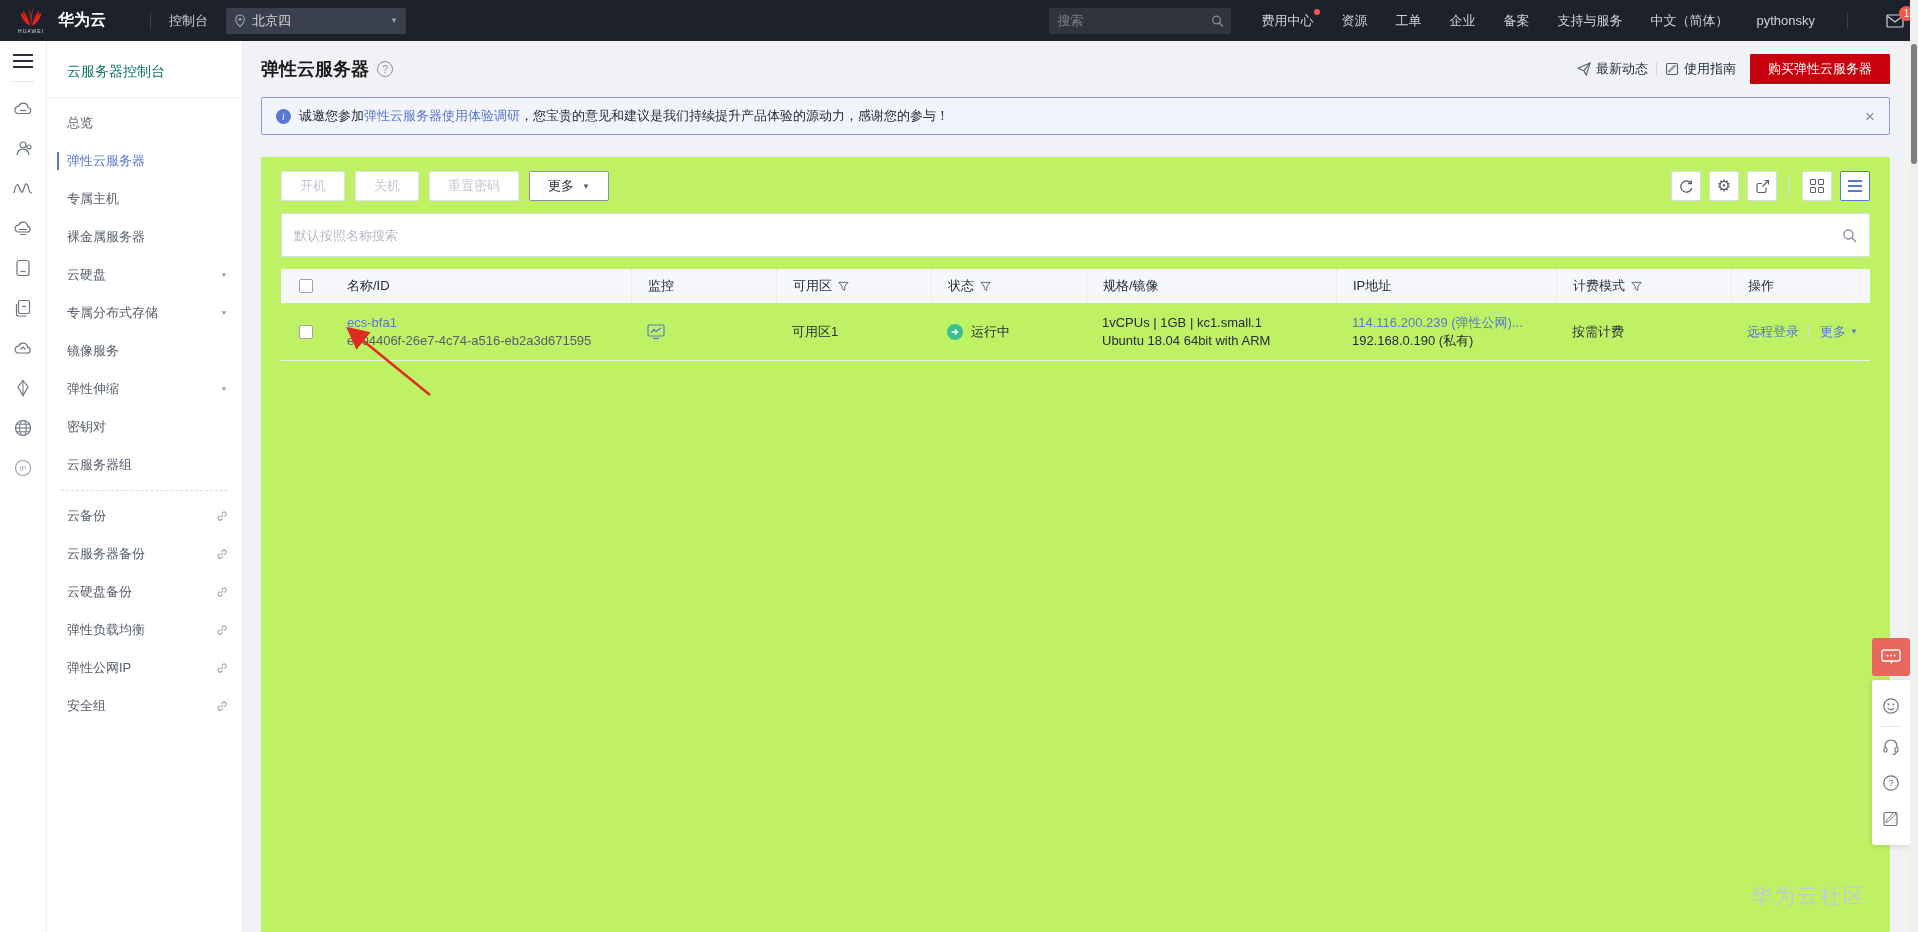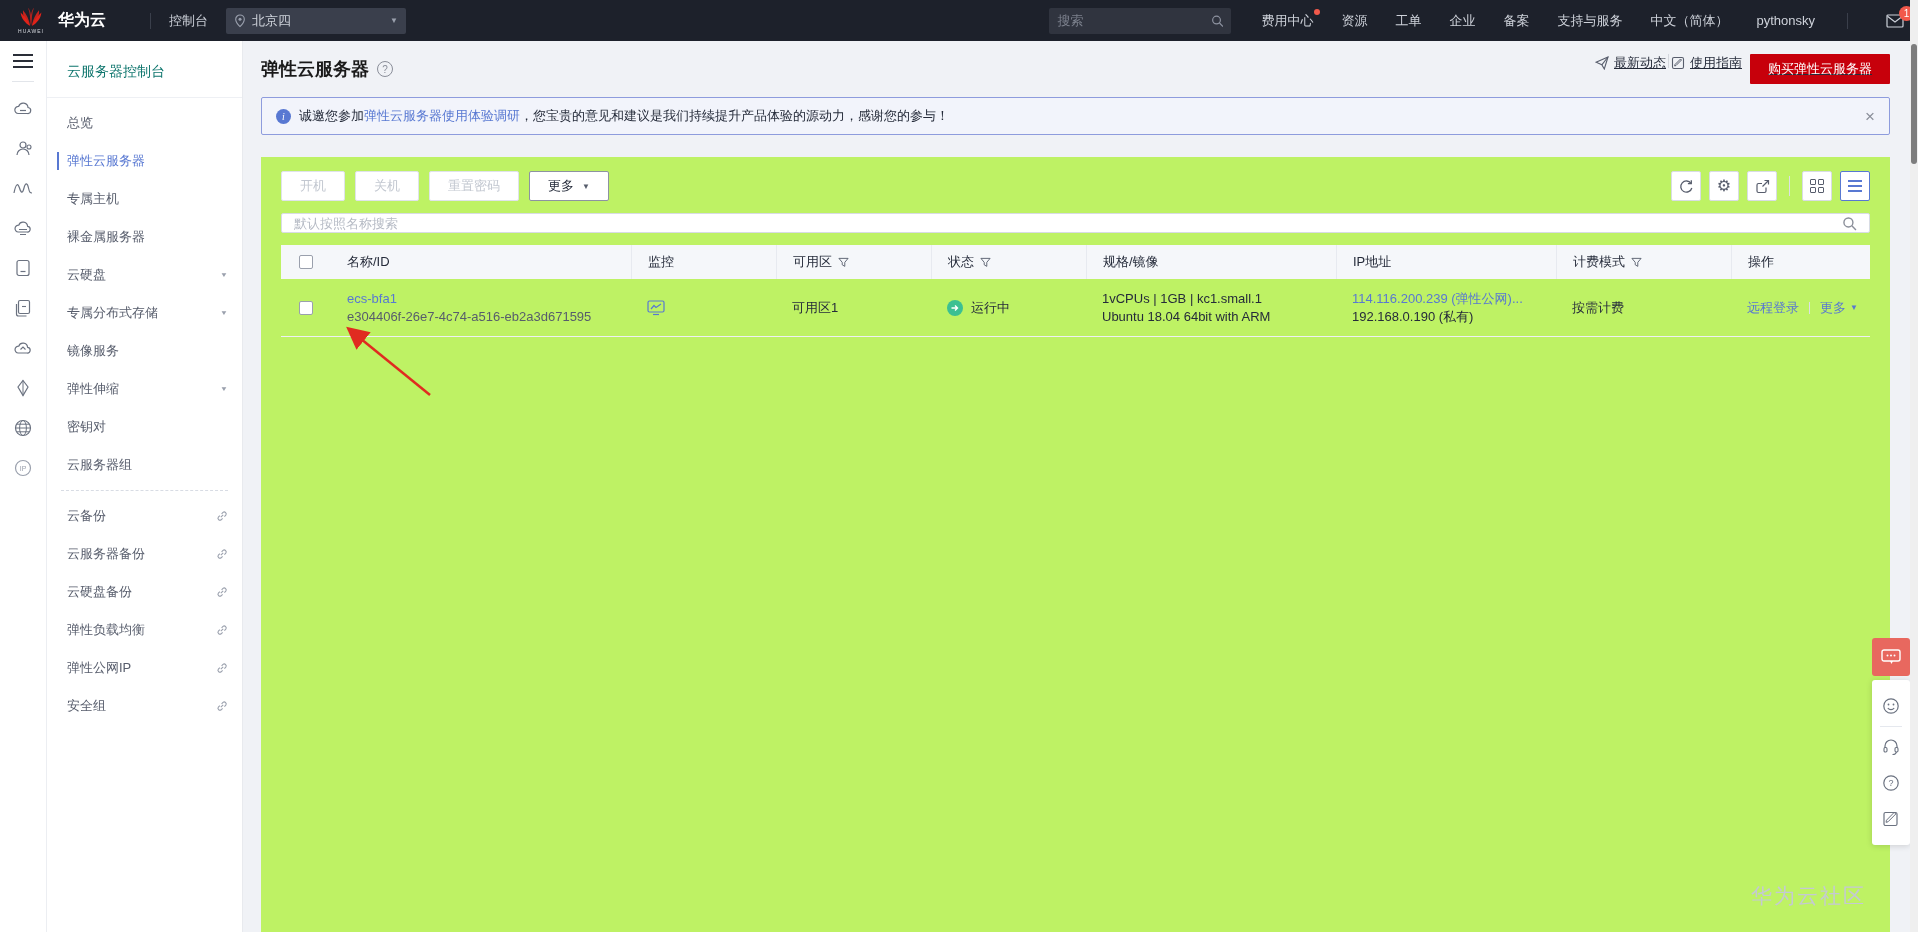--- a/index.html
+++ b/index.html
@@ -45,21 +45,21 @@
   .side-caret { margin-left:auto; font-size:8px; color:#9aa0ad; transform:scale(1,.8); }
   .side-link { margin-left:auto; display:flex; }
   .new-badge { margin-left:6px; background:#f26161; color:#fff; font-size:10px; border-radius:2px; padding:1px 4px; line-height:12px; }
   .side-divider { border-top:1px dashed #d8dce4; margin:6px 14px; }
 
   
   .main { flex:1; background:#f0f2f6; display:flex; flex-direction:column; min-width:0; padding:0 28px 0 18px; position:relative; }
   .page-header { display:flex; align-items:center; height:56px; flex:none; }
   .page-title { font-size:18px; font-weight:bold; color:#1a1a1a; }
   .help-icon { width:16px; height:16px; border:1px solid #8a8e99; border-radius:50%; color:#8a8e99; font-size:10px; display:flex; align-items:center; justify-content:center; margin-left:8px; cursor:pointer; }
-  .header-actions { margin-left:auto; display:flex; align-items:flex-start; gap:2px;text-decoration:underline; }
+  .header-actions { margin-left:auto; display:flex; align-items:center; gap:8px; }
   .hdr-link { display:flex; align-items:center; gap:5px; color:#252b3a; cursor:pointer; }
   .hdr-sep { width:1px; height:14px; background:#d4d7dd; }
   .buy-btn { background:var(--hw-red); color:#fff; border:0; height:30px; padding:0 18px; font-size:13px; border-radius:1px; cursor:pointer; margin-left:6px; }
 
   
   .banner { flex:none; height:38px; border:1px solid #8e9cdd; background:#f2f4fb; border-radius:2px; display:flex; align-items:center; padding:0 14px; gap:8px; }
   .info-icon { width:15px; height:15px; border-radius:50%; background:var(--accent); color:#fff; font-size:10px; font-style:italic; display:flex; align-items:center; justify-content:center; flex:none; font-family:"Liberation Serif",serif; }
   .banner a { color:var(--accent); text-decoration:none; cursor:pointer; }
   .banner-close { margin-left:auto; color:#8a8e99; font-size:17px; cursor:pointer; line-height:1; }
 
@@ -71,21 +71,21 @@
   .tb-btn.enabled .caret { font-size:8px; color:#575d6c; }
   .view-tools { margin-left:auto; display:flex; align-items:center; gap:8px; }
   .icon-btn { width:30px; height:30px; border:1px solid #d8dce4; border-radius:2px; background:#fff; display:flex; align-items:center; justify-content:center; cursor:pointer; color:#575d6c; }
   .icon-btn.active { border-color:var(--accent); color:var(--accent); }
   .vt-sep { width:1px; height:20px; background:#dcdfe5; margin:0 4px; }
   .grid-glyph { display:grid; grid-template-columns:6px 6px; grid-template-rows:6px 6px; gap:2px; }
   .grid-glyph span { border:1.4px solid currentColor; border-radius:1px; }
   .list-glyph { display:flex; flex-direction:column; gap:3px; }
   .list-glyph span { width:14px; height:2px; background:currentColor; }
 
-  .filter-box { margin-top:12px; height:20px; border:1px solid #d8dce4; border-radius:2px; display:flex; align-items:center; padding:0 12px; flex:none; background:#fff; }
+  .filter-box { margin-top:12px; height:44px; border:1px solid #d8dce4; border-radius:2px; display:flex; align-items:center; padding:0 12px; flex:none; background:#fff; }
   .filter-box input { flex:1; border:0; outline:0; font-size:13px; color:#252b3a; }
   .filter-box input::placeholder { color:#b5bac4; }
 
   
   .table { margin-top:12px; flex:none; }
   .thead { display:flex; align-items:center; height:34px; background:#f5f7fa; color:#252b3a; }
   .th { display:flex; align-items:center; gap:6px; padding-left:16px; height:100%; }
   .th.sep { border-left:1px solid #e7eaf0; }
   .trow { display:flex; align-items:center; height:58px; border-bottom:1px solid #eef0f4; }
   .td { padding-left:16px; }

